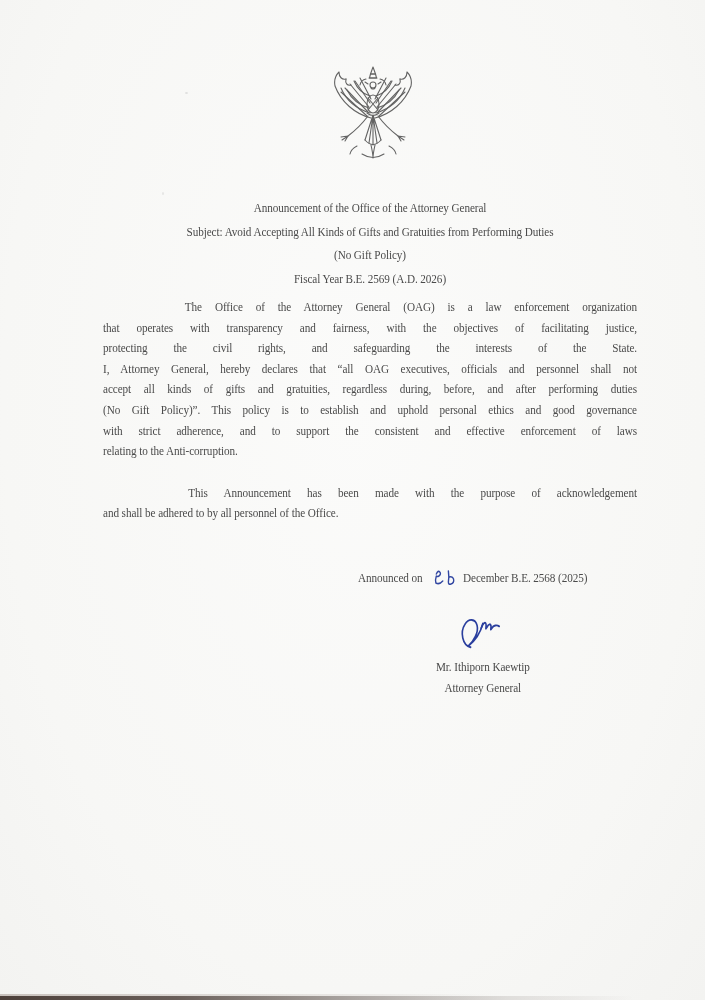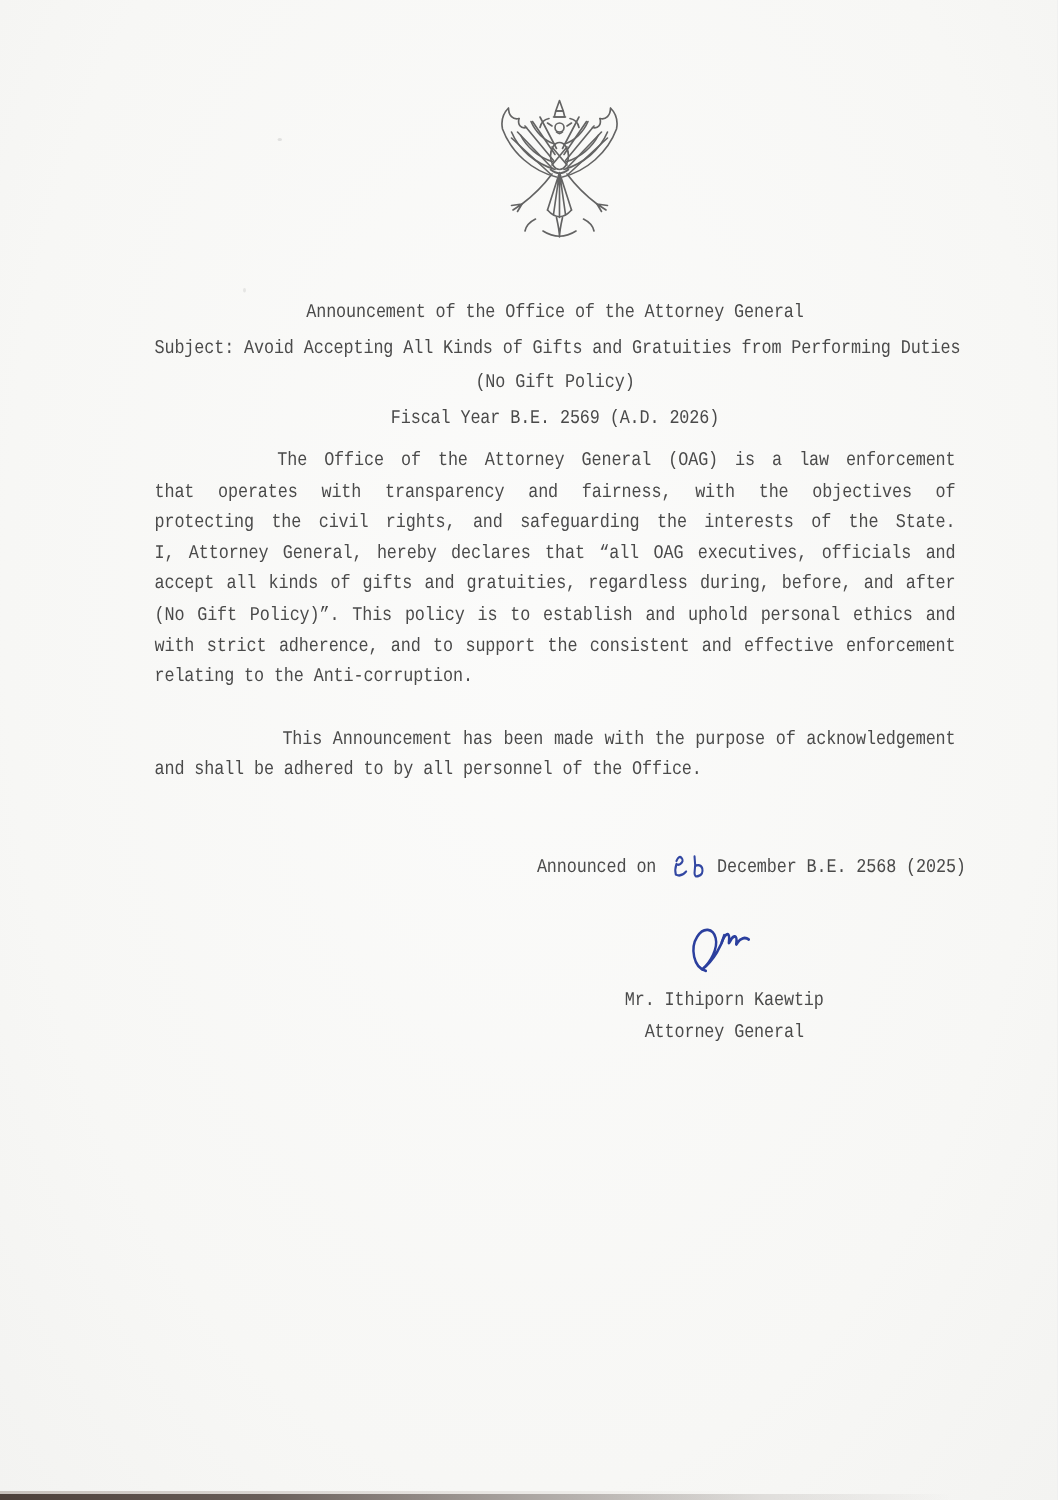--- a/index.html
+++ b/index.html
@@ -1,20 +1,20 @@
 <!DOCTYPE html>
 <html><head>
 <meta charset="utf-8">
 <style>
   html,body{margin:0;padding:0;background:#e9e9e9;}
   .page{
     position:relative;width:705px;height:1000px;overflow:hidden;
     background:#f8f8f7;
     background-image:radial-gradient(ellipse at 50% 40%, #fbfbfa 0%, #f7f7f5 70%, #f3f3f1 100%);
-    font-family:Liberation Mono, monospace;
+    font-family:Liberation Serif, serif;
     color:#4a4a4a;
   }
   .emblem{position:absolute;left:329px;top:66px;width:88px;height:97px;}
   .emblem svg{display:block;width:100%;height:100%;}
 
   .content{
     position:absolute;left:103px;top:196px;width:620px;
     transform:scaleX(0.8613);transform-origin:0 0;
     font-size:13px;letter-spacing:-0.1px;
   }

